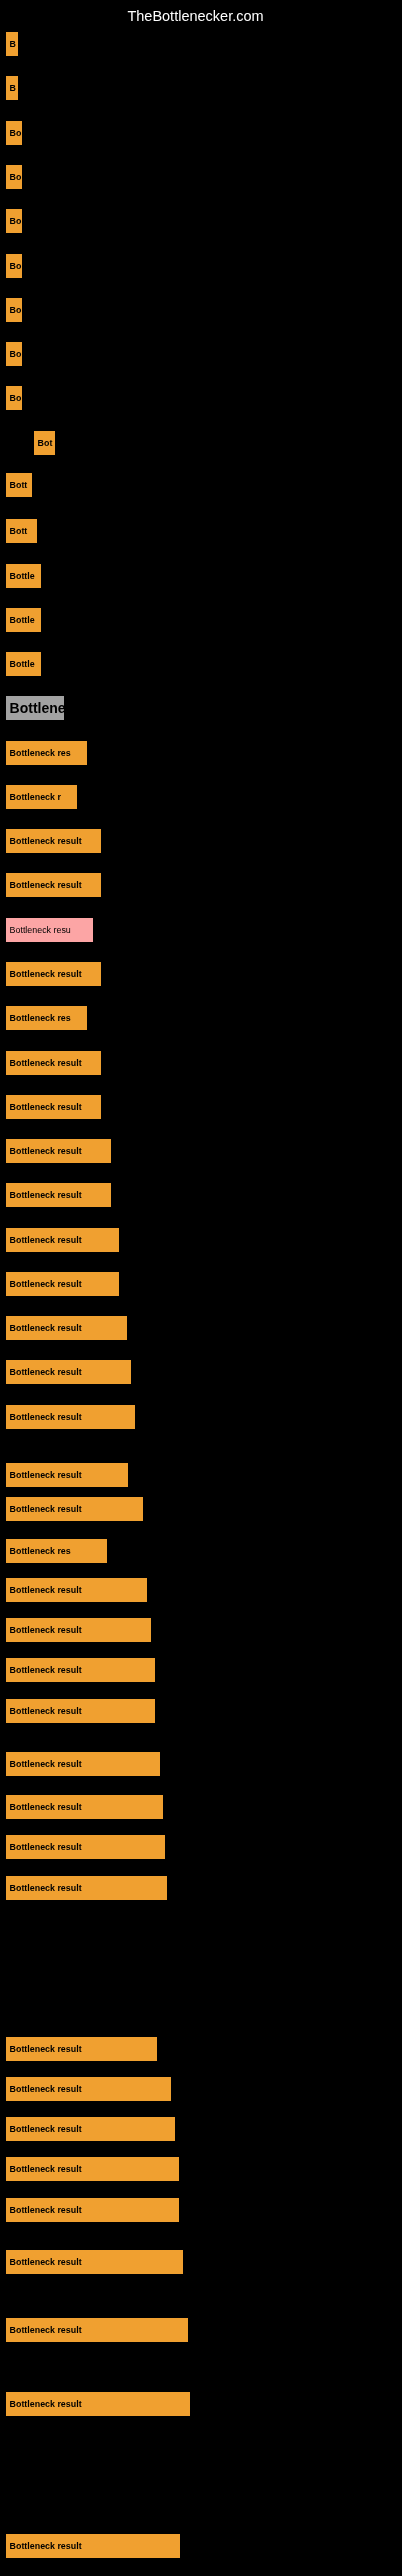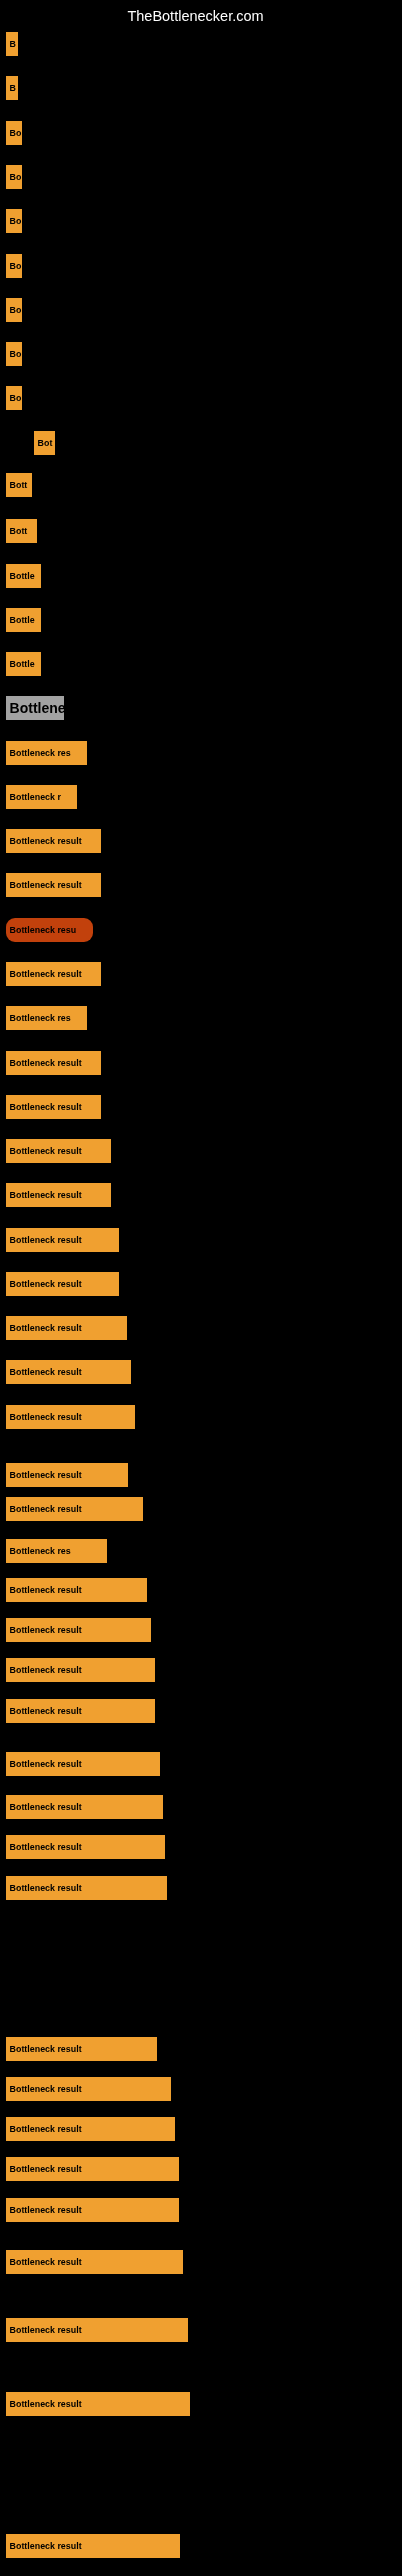--- a/index.html
+++ b/index.html
@@ -82,21 +82,21 @@
       <div style="position: absolute; top: 785px; left: 6.4px; display: flex; align-items: center;">
         <div style="background-color: rgb(240, 160, 48); color: rgb(0, 0, 0); font-size: 8.9px; font-weight: bold; white-space: nowrap; overflow: hidden; display: flex; align-items: center; padding: 1.6px 3.2px; height: 24px; width: 71px;">Bottleneck r</div>
       </div>
       <div style="position: absolute; top: 829px; left: 6.4px; display: flex; align-items: center;">
         <div style="background-color: rgb(240, 160, 48); color: rgb(0, 0, 0); font-size: 8.9px; font-weight: bold; white-space: nowrap; overflow: hidden; display: flex; align-items: center; padding: 1.6px 3.2px; height: 24px; width: 95px;">Bottleneck result</div>
       </div>
       <div style="position: absolute; top: 873px; left: 6.4px; display: flex; align-items: center;">
         <div style="background-color: rgb(240, 160, 48); color: rgb(0, 0, 0); font-size: 8.9px; font-weight: bold; white-space: nowrap; overflow: hidden; display: flex; align-items: center; padding: 1.6px 3.2px; height: 24px; width: 95px;">Bottleneck result</div>
       </div>
       <div style="position: absolute; top: 918px; left: 6.4px; display: flex; align-items: center;">
-        <div style="background-color: #c2410c; color: rgb(0, 0, 0); font-size: 8.9px; font-weight: bold; white-space: nowrap; overflow: hidden; display: flex; align-items: center; padding: 1.6px 3.2px; height: 24px; width: 87px; border-radius: 9px;">Bottleneck resu</div>
+        <div style="background-color: #fca5a5; color: rgb(0, 0, 0); font-size: 8.9px; font-weight: normal; white-space: nowrap; overflow: hidden; display: flex; align-items: center; padding: 1.6px 3.2px; height: 24px; width: 87px;">Bottleneck resu</div>
       </div>
       <div style="position: absolute; top: 962px; left: 6.4px; display: flex; align-items: center;">
         <div style="background-color: rgb(240, 160, 48); color: rgb(0, 0, 0); font-size: 8.9px; font-weight: bold; white-space: nowrap; overflow: hidden; display: flex; align-items: center; padding: 1.6px 3.2px; height: 24px; width: 95px;">Bottleneck result</div>
       </div>
       <div style="position: absolute; top: 1006px; left: 6.4px; display: flex; align-items: center;">
         <div style="background-color: rgb(240, 160, 48); color: rgb(0, 0, 0); font-size: 8.9px; font-weight: bold; white-space: nowrap; overflow: hidden; display: flex; align-items: center; padding: 1.6px 3.2px; height: 24px; width: 81px;">Bottleneck res</div>
       </div>
       <div style="position: absolute; top: 1051px; left: 6.4px; display: flex; align-items: center;">
         <div style="background-color: rgb(240, 160, 48); color: rgb(0, 0, 0); font-size: 8.9px; font-weight: bold; white-space: nowrap; overflow: hidden; display: flex; align-items: center; padding: 1.6px 3.2px; height: 24px; width: 95px;">Bottleneck result</div>
       </div>

